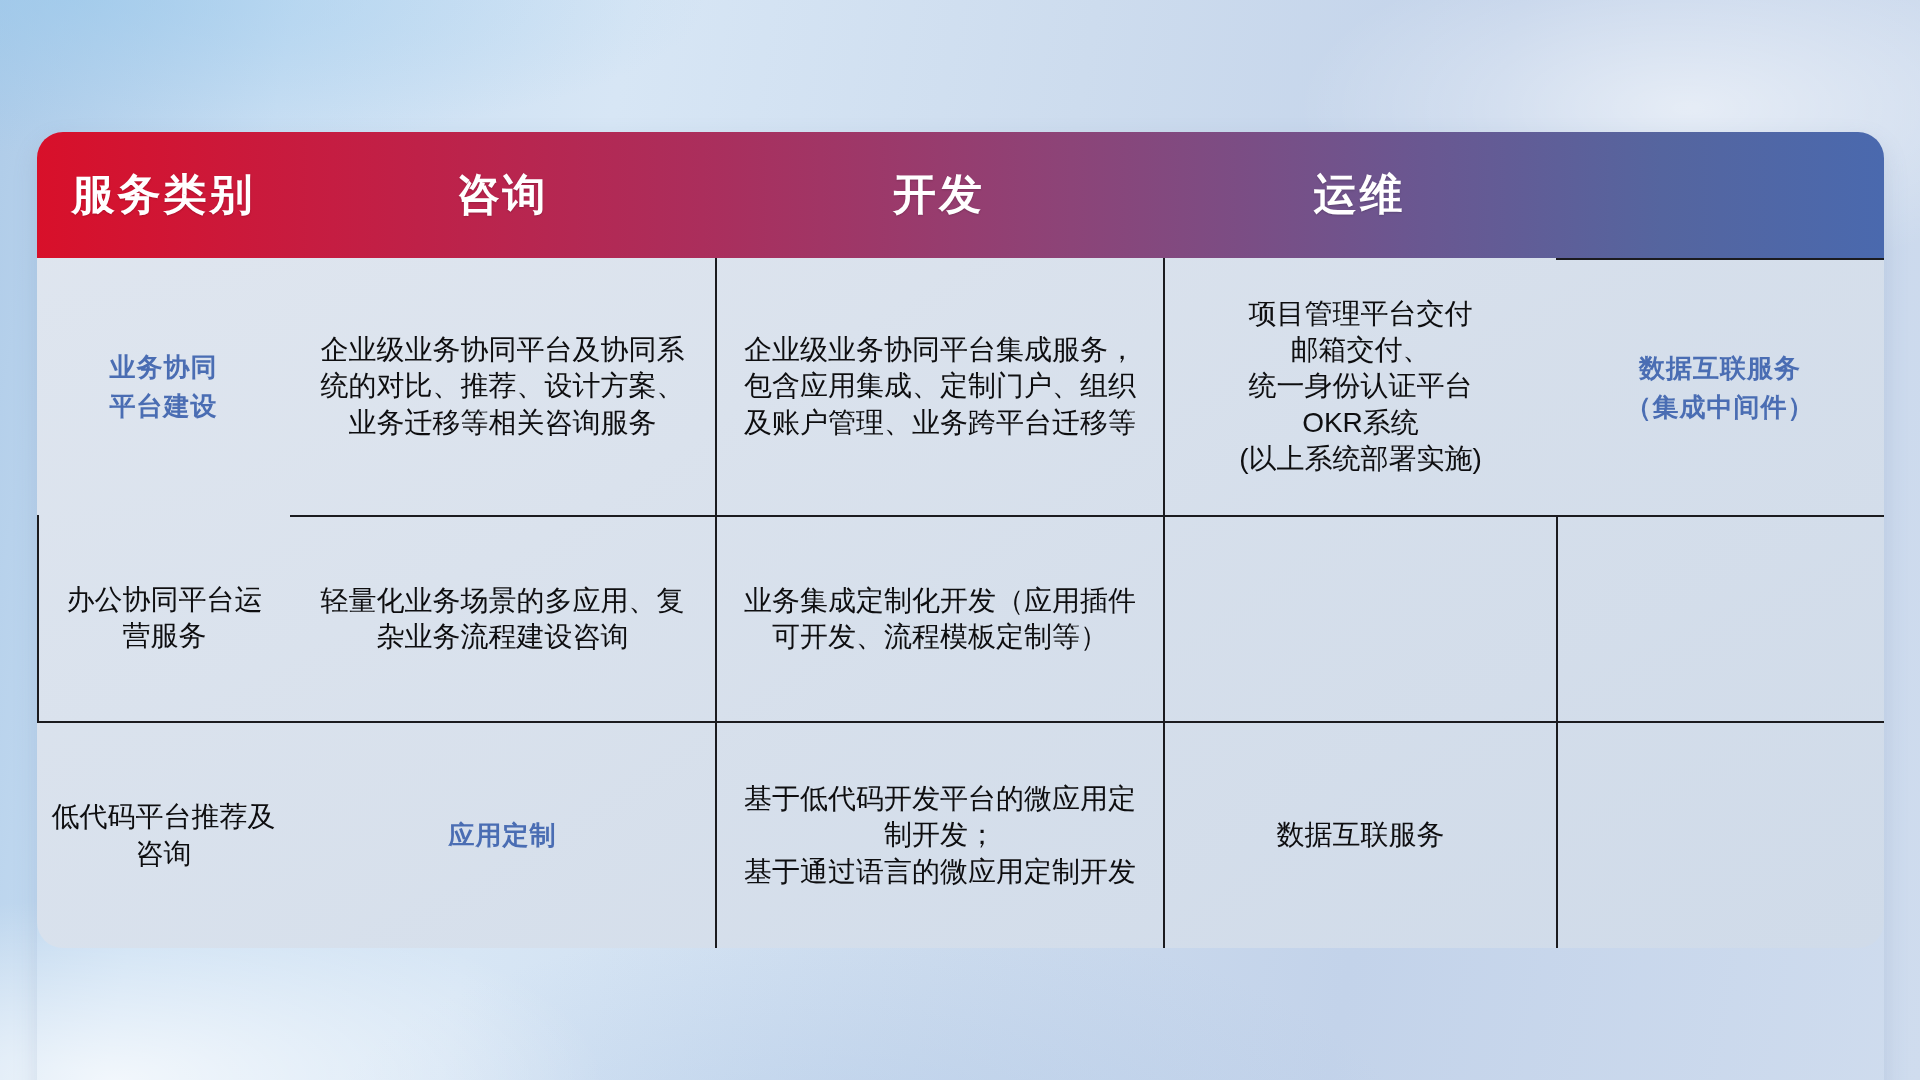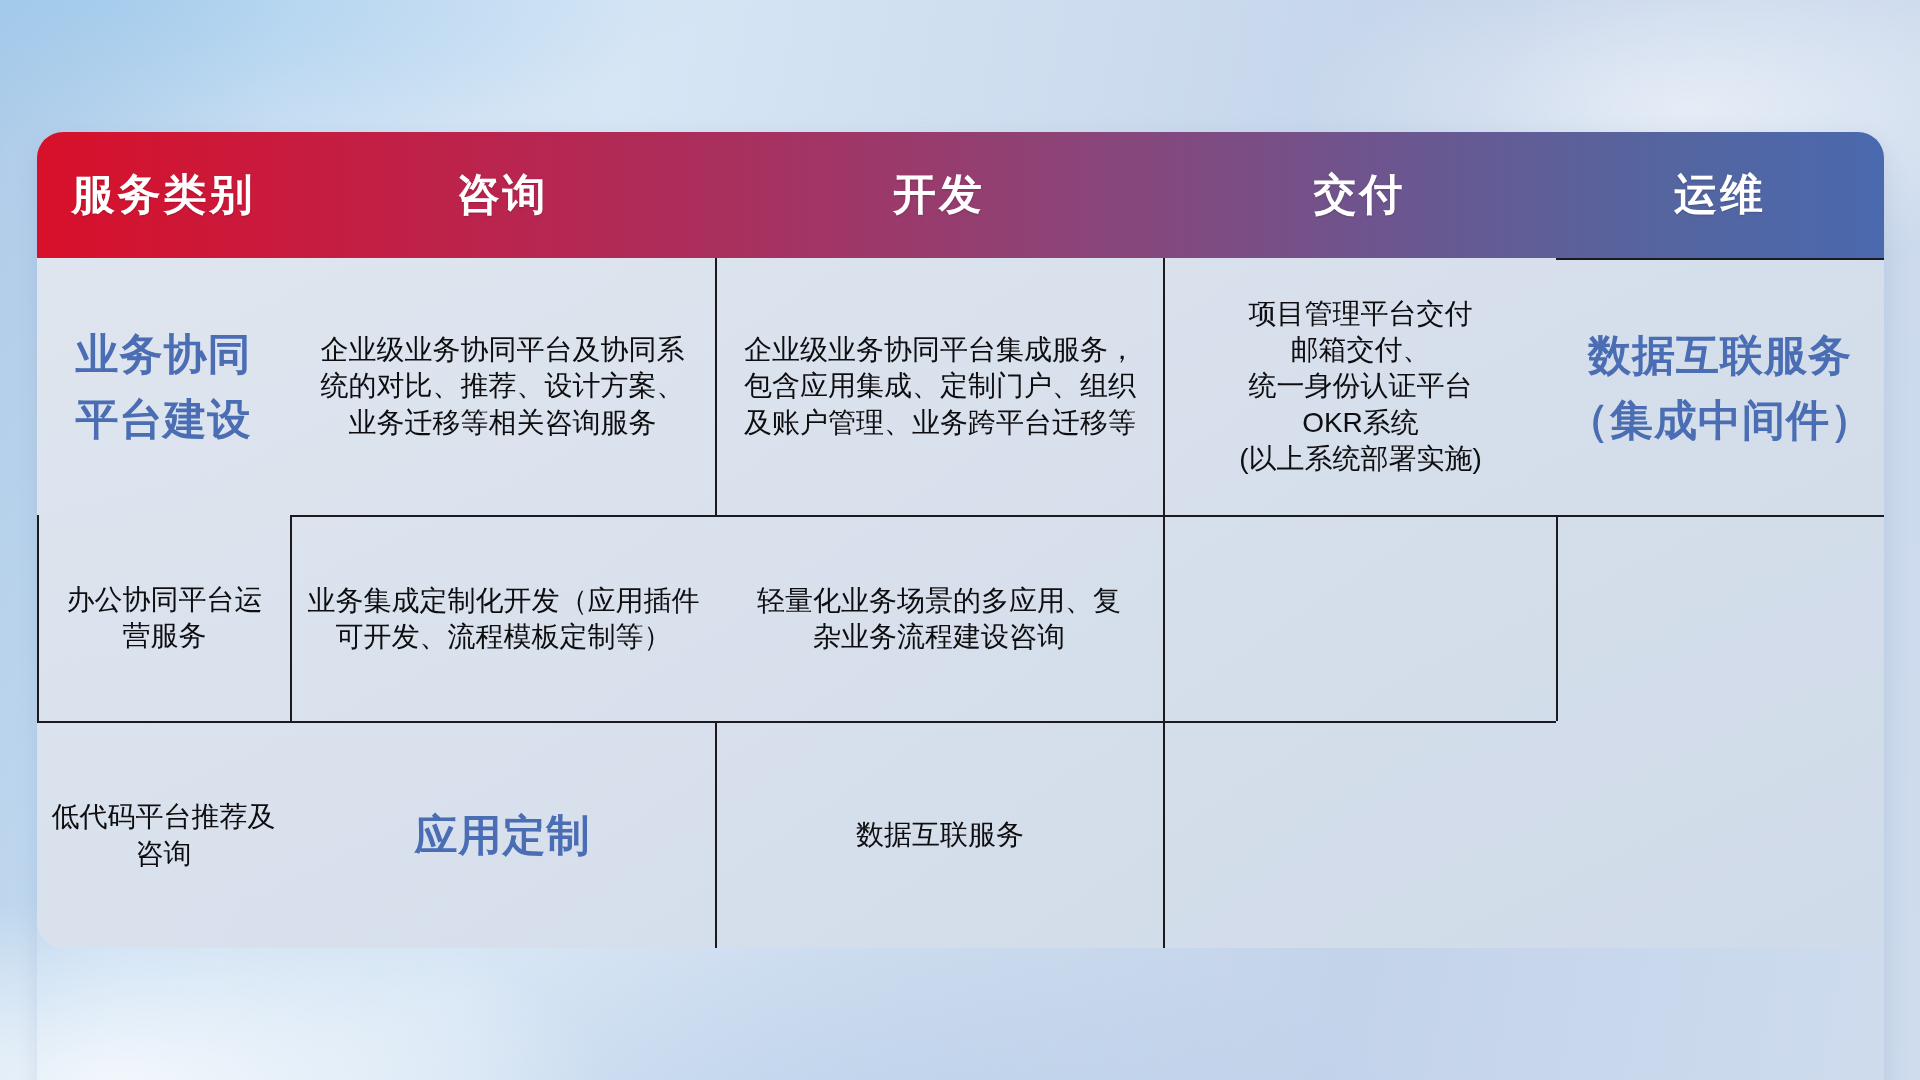--- a/index.html
+++ b/index.html
@@ -47,38 +47,37 @@
   }
 
   .cell {
     display:flex; align-items:center; justify-content:center;
     text-align:center; white-space:pre-line;
     font-size:28px; line-height:1.3; color:#0e0e10;
     padding:6px 14px;
   }
   .cell.category {
     color:#4a6db3; font-weight:bold;
-    font-size:43px; line-height:1.5; letter-spacing:1px;
+    font-size:26px; line-height:1.5; letter-spacing:1px;
     padding:6px 4px;
   }
   
   .bl { border-left:2px solid #1b1b1f; }
   
   .bt { border-top:2px solid #1b1b1f; }
 </style>
 </head>
 <body>
 
 <div class="table-panel">
 
   <div class="header-row">
     <div class="header-cell">服务类别</div>
     <div class="header-cell">咨询</div>
     <div class="header-cell">开发</div>
-    <div class="header-cell">交付</div>
     <div class="header-cell">运维</div>
   </div>
 
   <div class="body-grid">
 
     <div class="cell category">业务协同
 平台建设</div>
     <div class="cell">企业级业务协同平台及协同系
 统的对比、推荐、设计方案、
 业务迁移等相关咨询服务</div>
@@ -87,26 +86,29 @@
 及账户管理、业务跨平台迁移等</div>
     <div class="cell bl">项目管理平台交付
 邮箱交付、
 统一身份认证平台
 OKR系统
 (以上系统部署实施)</div>
     <div class="cell category bt">数据互联服务
 （集成中间件）</div>
 
     <div class="cell bl">办公协同平台运营服务</div>
+    <div class="cell bt">轻量化业务场景的多应用、复
+杂业务流程建设咨询</div>
     <div class="cell bl bt">业务集成定制化开发（应用插件
 可开发、流程模板定制等）</div>
-    <div class="cell bt">轻量化业务场景的多应用、复
-杂业务流程建设咨询</div>
     <div class="cell bl bt"></div>
     <div class="cell bl bt"></div>
 
     <div class="cell bt">低代码平台推荐及咨询</div>
     <div class="cell category bt">应用定制</div>
+    <div class="cell bl bt">基于低代码开发平台的微应用定
+制开发；
+基于通过语言的微应用定制开发</div>
     <div class="cell bl bt">数据互联服务</div>
     <div class="cell bl bt"></div>
   </div>
 
 </div>
 
 </body></html>

